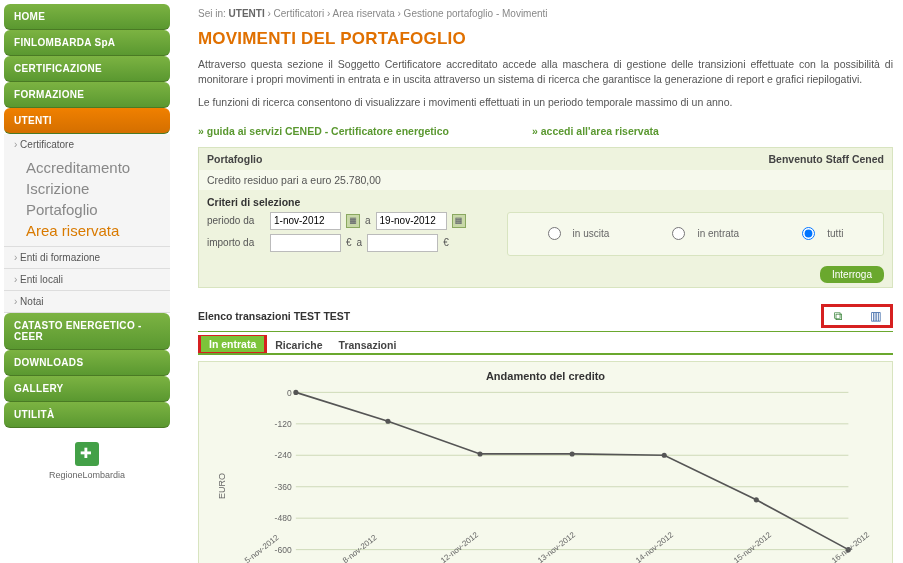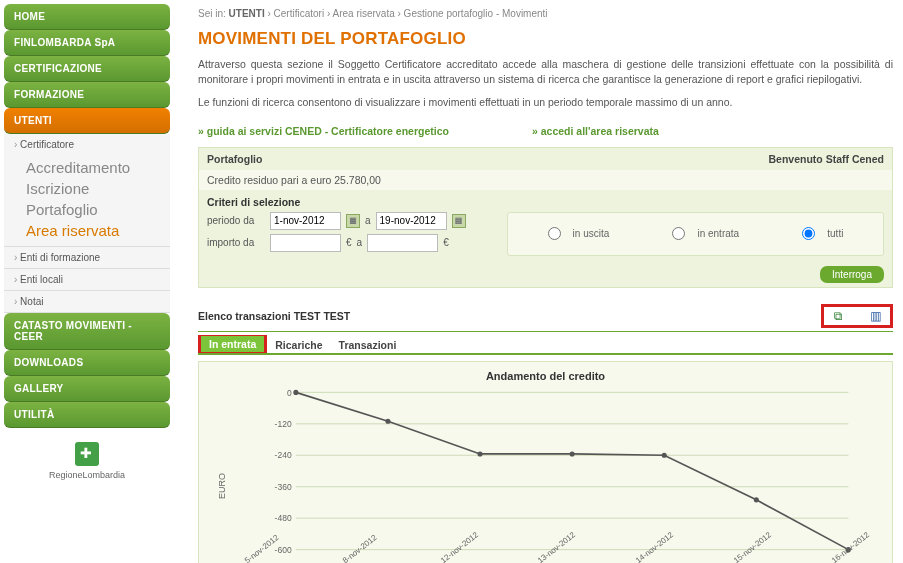--- a/index.html
+++ b/index.html
@@ -78,21 +78,21 @@
     </div>
     <div class="sub-group">
         <div class="sub-parent">Enti di formazione</div>
       </div>
     <div class="sub-group">
         <div class="sub-parent">Enti locali</div>
       </div>
     <div class="sub-group">
         <div class="sub-parent">Notai</div>
       </div>
-    <div class="nav-item">CATASTO MOVIMENTI - CEER</div>
+    <div class="nav-item">CATASTO ENERGETICO - CEER</div>
     <div class="nav-item">DOWNLOADS</div>
     <div class="nav-item">GALLERY</div>
     <div class="nav-item">UTILITÀ</div>
     <div class="logo-wrap">
       <div class="logo-sq"></div>
       <div class="logo-txt">RegioneLombardia</div>
     </div>
   </div>
 
   <div class="main">

